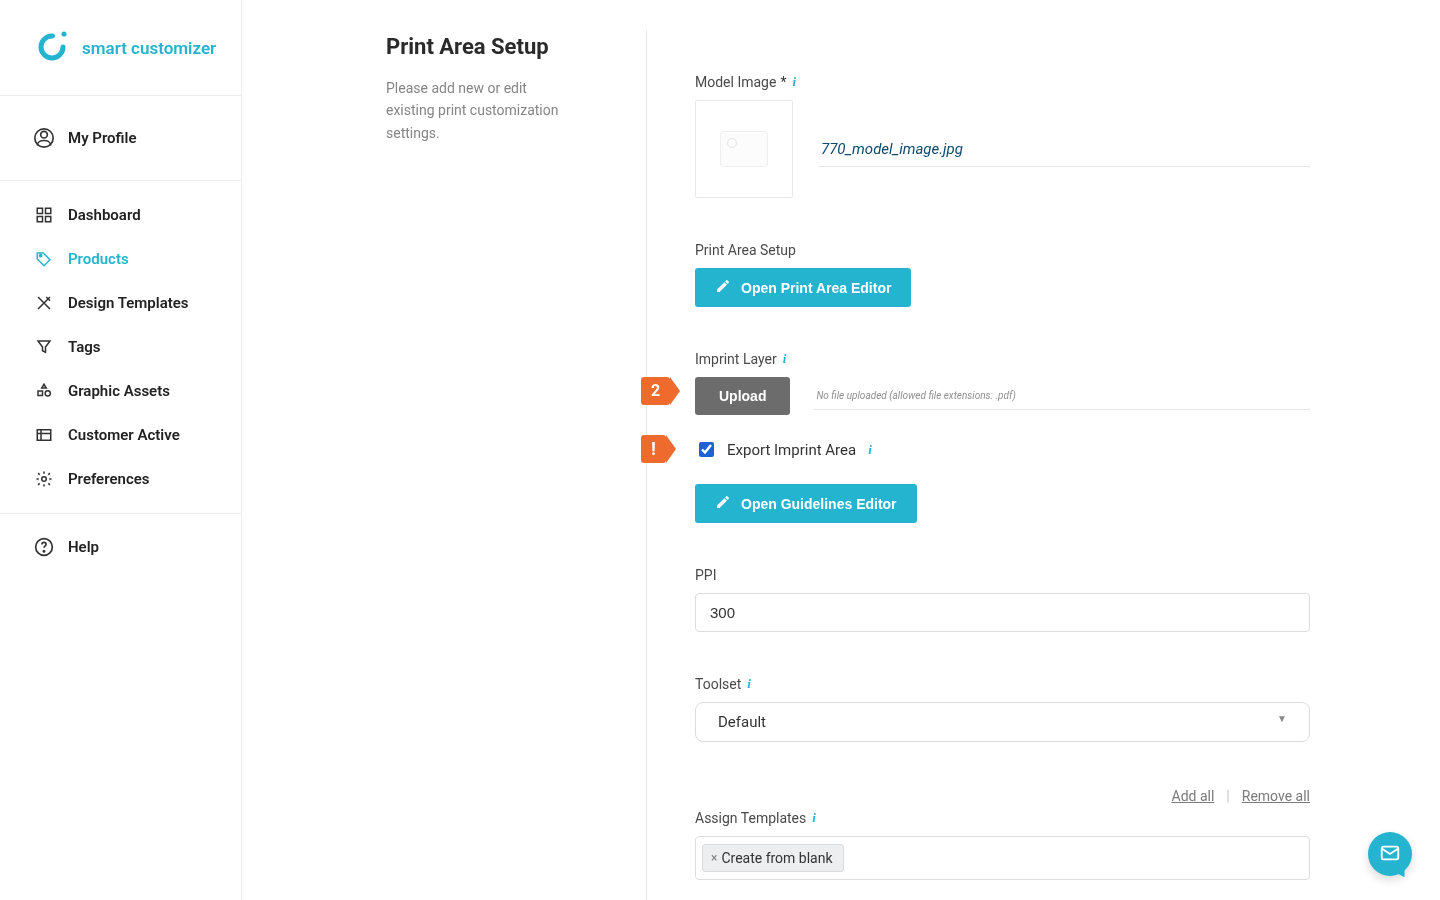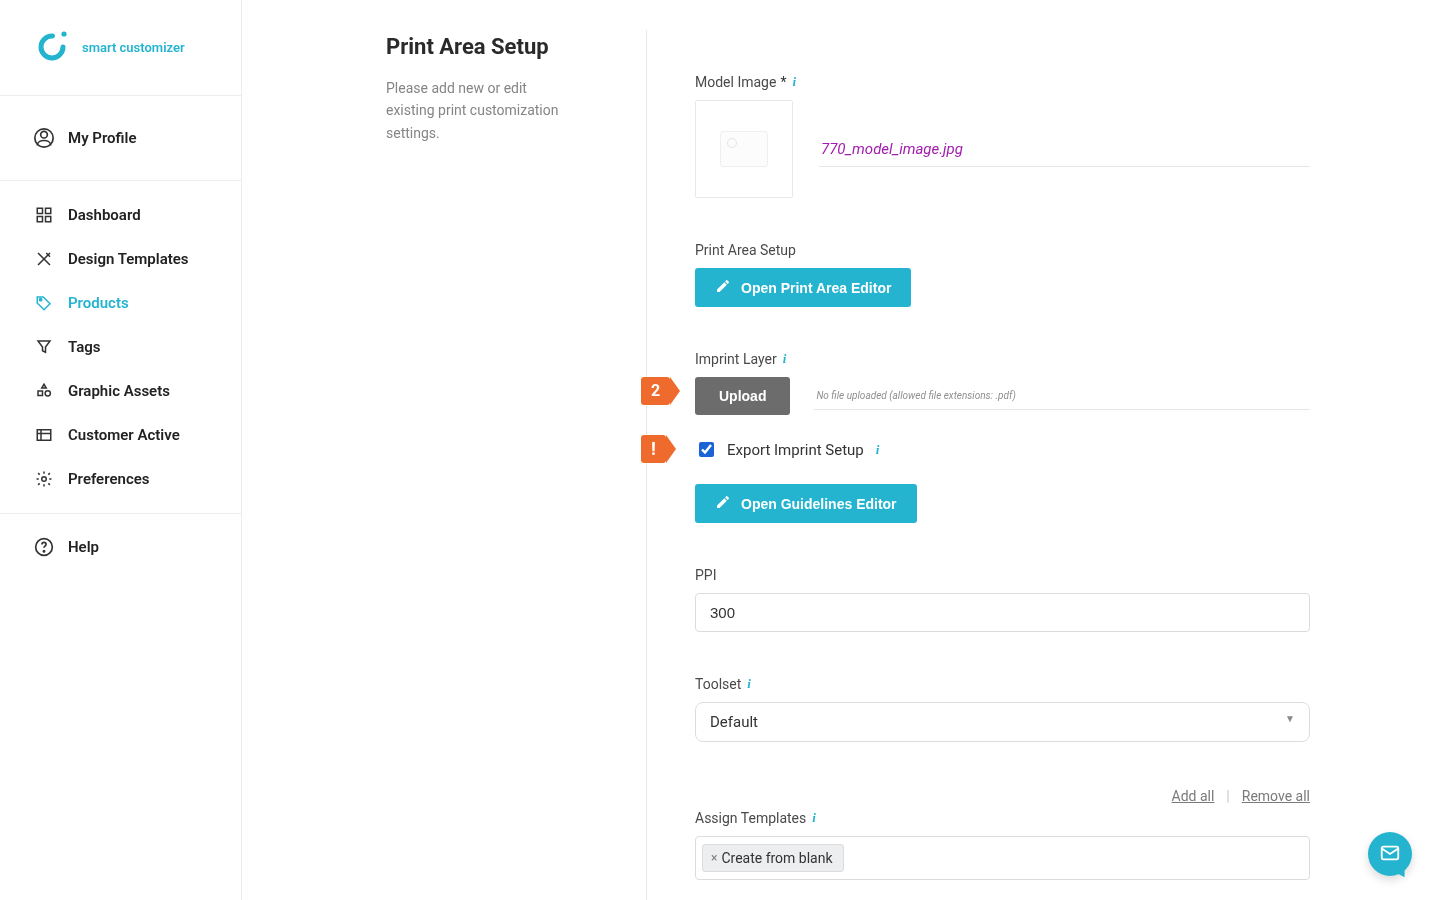--- a/index.html
+++ b/index.html
@@ -41,21 +41,21 @@
     display: flex;
     align-items: center;
     gap: 12px;
     padding: 26px 24px 26px 34px;
     border-bottom: 1px solid var(--sidebar-border);
     height: 96px;
   }
   .brand-text {
     color: var(--teal);
     font-weight: 600;
-    font-size: 13px;
+    font-size: 17px;
     text-align: right;
   }
   .nav-section {
     border-bottom: 1px solid var(--sidebar-border);
   }
   .nav-item {
     display: flex;
     align-items: center;
     gap: 14px;
     padding: 12px 24px 12px 34px;
@@ -148,21 +148,21 @@
     position:absolute;
     width: 8px; height: 8px;
     border:1px solid #e4e4e4;
     border-radius:50%;
     left: 6px; top: 6px;
   }
   .file-name {
     flex: 1;
     border-bottom: 1px solid #e6e6e6;
     padding: 8px 2px;
-    color: #a21caf;
+    color: #0c4a6e;
     font-style: italic;
     font-size: 15px;
   }
   .btn {
     display: inline-flex;
     align-items: center;
     gap: 10px;
     border: none;
     border-radius: 3px;
     padding: 10px 20px;
@@ -198,21 +198,21 @@
     border: 1px solid var(--field-border);
     border-radius: 4px;
     padding: 10px 14px;
     font-size: 15px;
     color: #333;
   }
   .select {
     width: 100%;
     border: 1px solid var(--field-border);
     border-radius: 8px;
-    padding: 10px 14px;
+    padding: 10px 22px;
     font-size: 15px;
     color: #333;
     display: flex;
     justify-content: space-between;
     cursor: pointer;
   }
   .select .caret { color: #888; font-size: 10px; }
   .templates-head {
     display: flex;
     justify-content: space-between;
@@ -339,36 +339,36 @@
       <span class="icon">
         <svg width="18" height="18" viewBox="0 0 24 24" stroke="#333" stroke-width="2" fill="none">
           <rect x="3" y="3" width="7" height="7"></rect>
             <rect x="14" y="3" width="7" height="7"></rect>
           <rect x="3" y="14" width="7" height="7"></rect>
             <rect x="14" y="14" width="7" height="7"></rect>
         </svg>
       </span>
       <span>Dashboard</span>
     </div>
-    <div class="nav-item">
-      <span class="icon">
-        <svg width="18" height="18" viewBox="0 0 24 24" stroke="#333" stroke-width="2" fill="none">
-          <path d="M4 20l5-5M15 4l5 5M4 4l16 16M20 4L4 20"></path>
-        </svg>
-      </span>
-      <span>Design Templates</span>
-    </div>
     <div class="nav-item active">
       <span class="icon">
         <svg width="18" height="18" viewBox="0 0 24 24" stroke="#25b4d0" stroke-width="2" fill="none">
           <path d="M20 13l-8 8-9-9V4h8z"></path>
             <circle cx="7.5" cy="7.5" r="1.5" fill="#25b4d0"></circle>
         </svg>
       </span>
       <span>Products</span>
+    </div>
+    <div class="nav-item">
+      <span class="icon">
+        <svg width="18" height="18" viewBox="0 0 24 24" stroke="#333" stroke-width="2" fill="none">
+          <path d="M4 20l5-5M15 4l5 5M4 4l16 16M20 4L4 20"></path>
+        </svg>
+      </span>
+      <span>Design Templates</span>
     </div>
     <div class="nav-item">
       <span class="icon">
         <svg width="18" height="18" viewBox="0 0 24 24" stroke="#333" stroke-width="2" fill="none">
           <path d="M4 4h16l-6 8v7l-4-2v-5z"></path>
         </svg>
       </span>
       <span>Tags</span>
     </div>
     <div class="nav-item">
@@ -468,21 +468,21 @@
         </div>
       </div>
 
       <div class="field-block" style="position:relative;">
         <div class="tag" style="top:-4px;">
           <div class="tag-body bang">!</div>
           <div class="tag-arrow"></div>
         </div>
         <label class="checkbox-row">
           <input type="checkbox" checked="" style="">
-          <span>Export Imprint Setup</span>
+          <span>Export Imprint Area</span>
           <span class="info-i">i</span>
         </label>
       </div>
 
       <div class="field-block">
         <button class="btn btn-teal">
           <span>
             <svg width="16" height="16" viewBox="0 0 24 24" fill="#fff">
                 <path d="M3 17.25V21h3.75L17.81 9.94l-3.75-3.75L3 17.25zM20.71 7.04a1 1 0 000-1.41l-2.34-2.34a1 1 0 00-1.41 0l-1.83 1.83 3.75 3.75 1.83-1.83z"></path>
               </svg>

